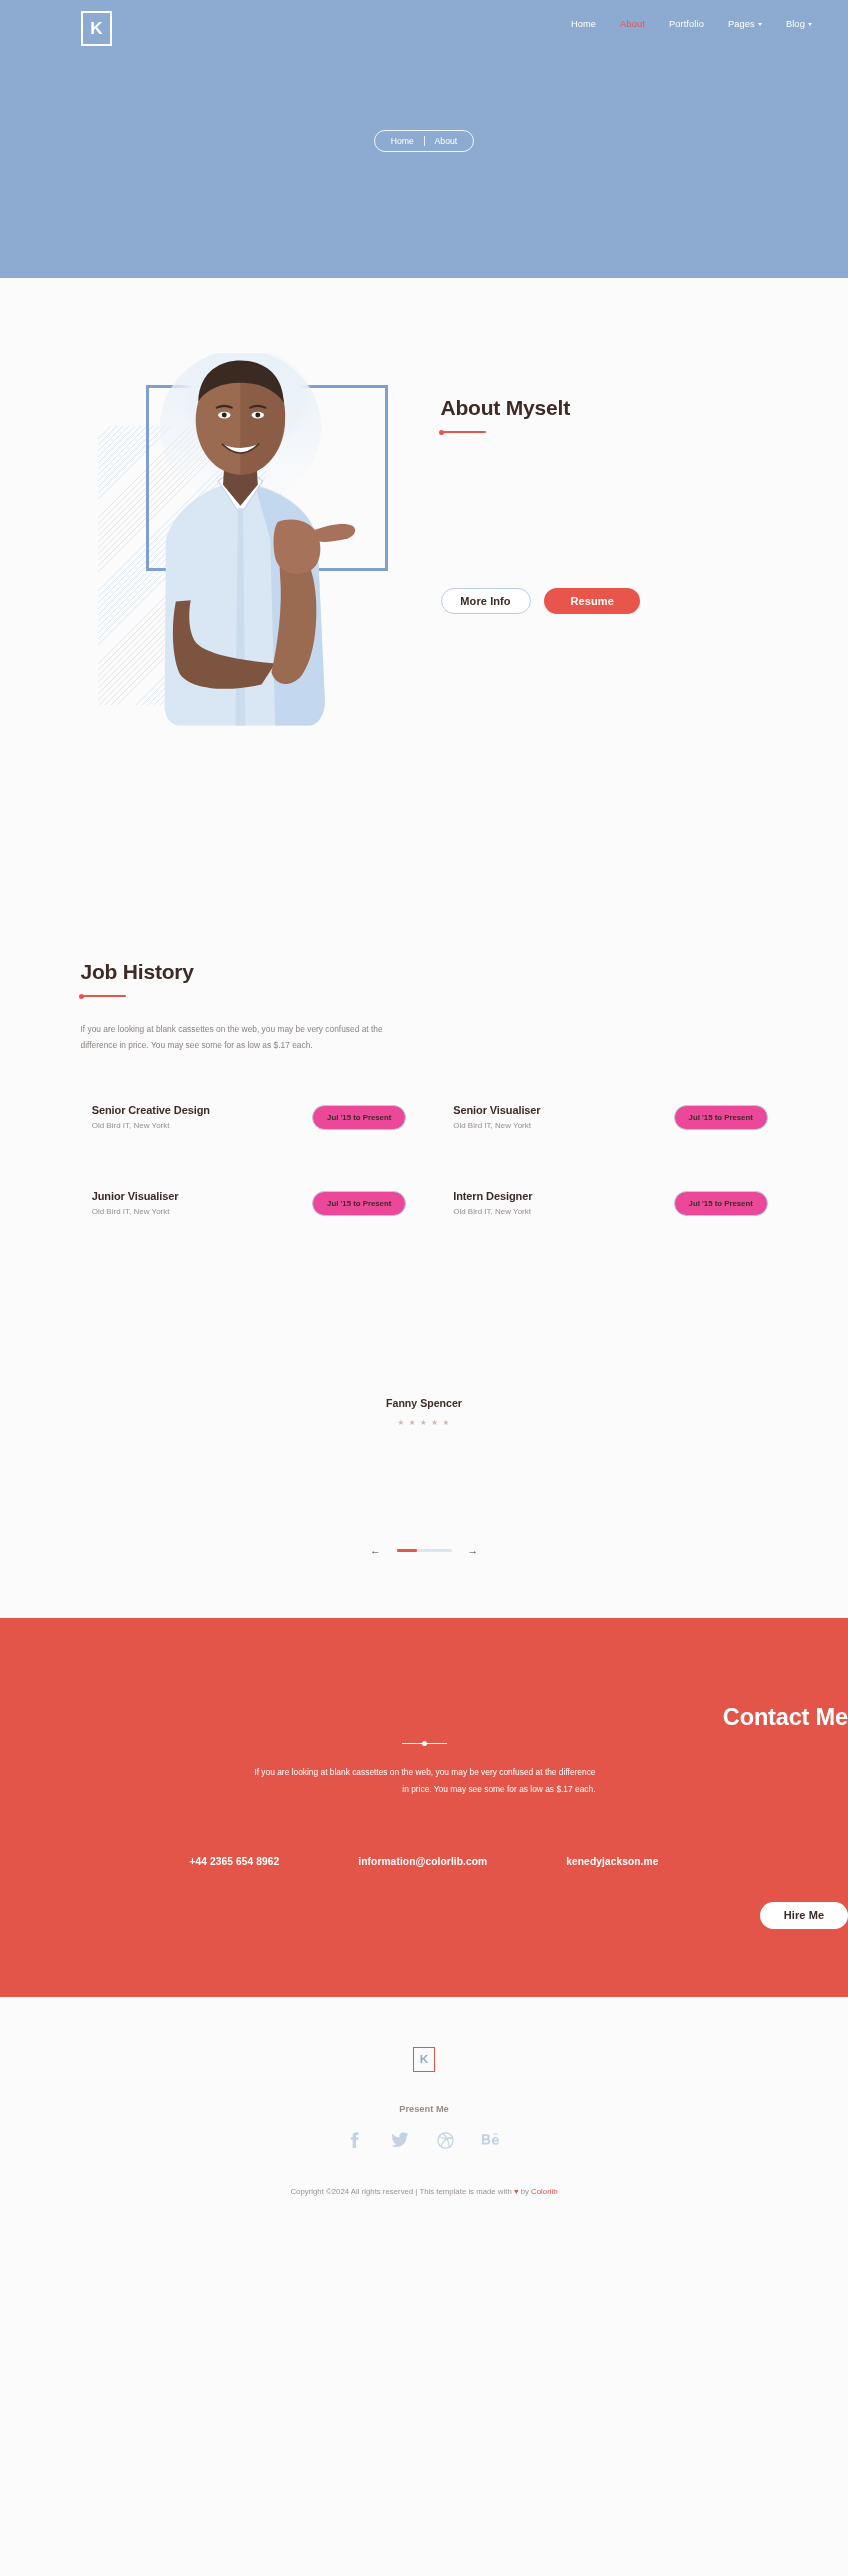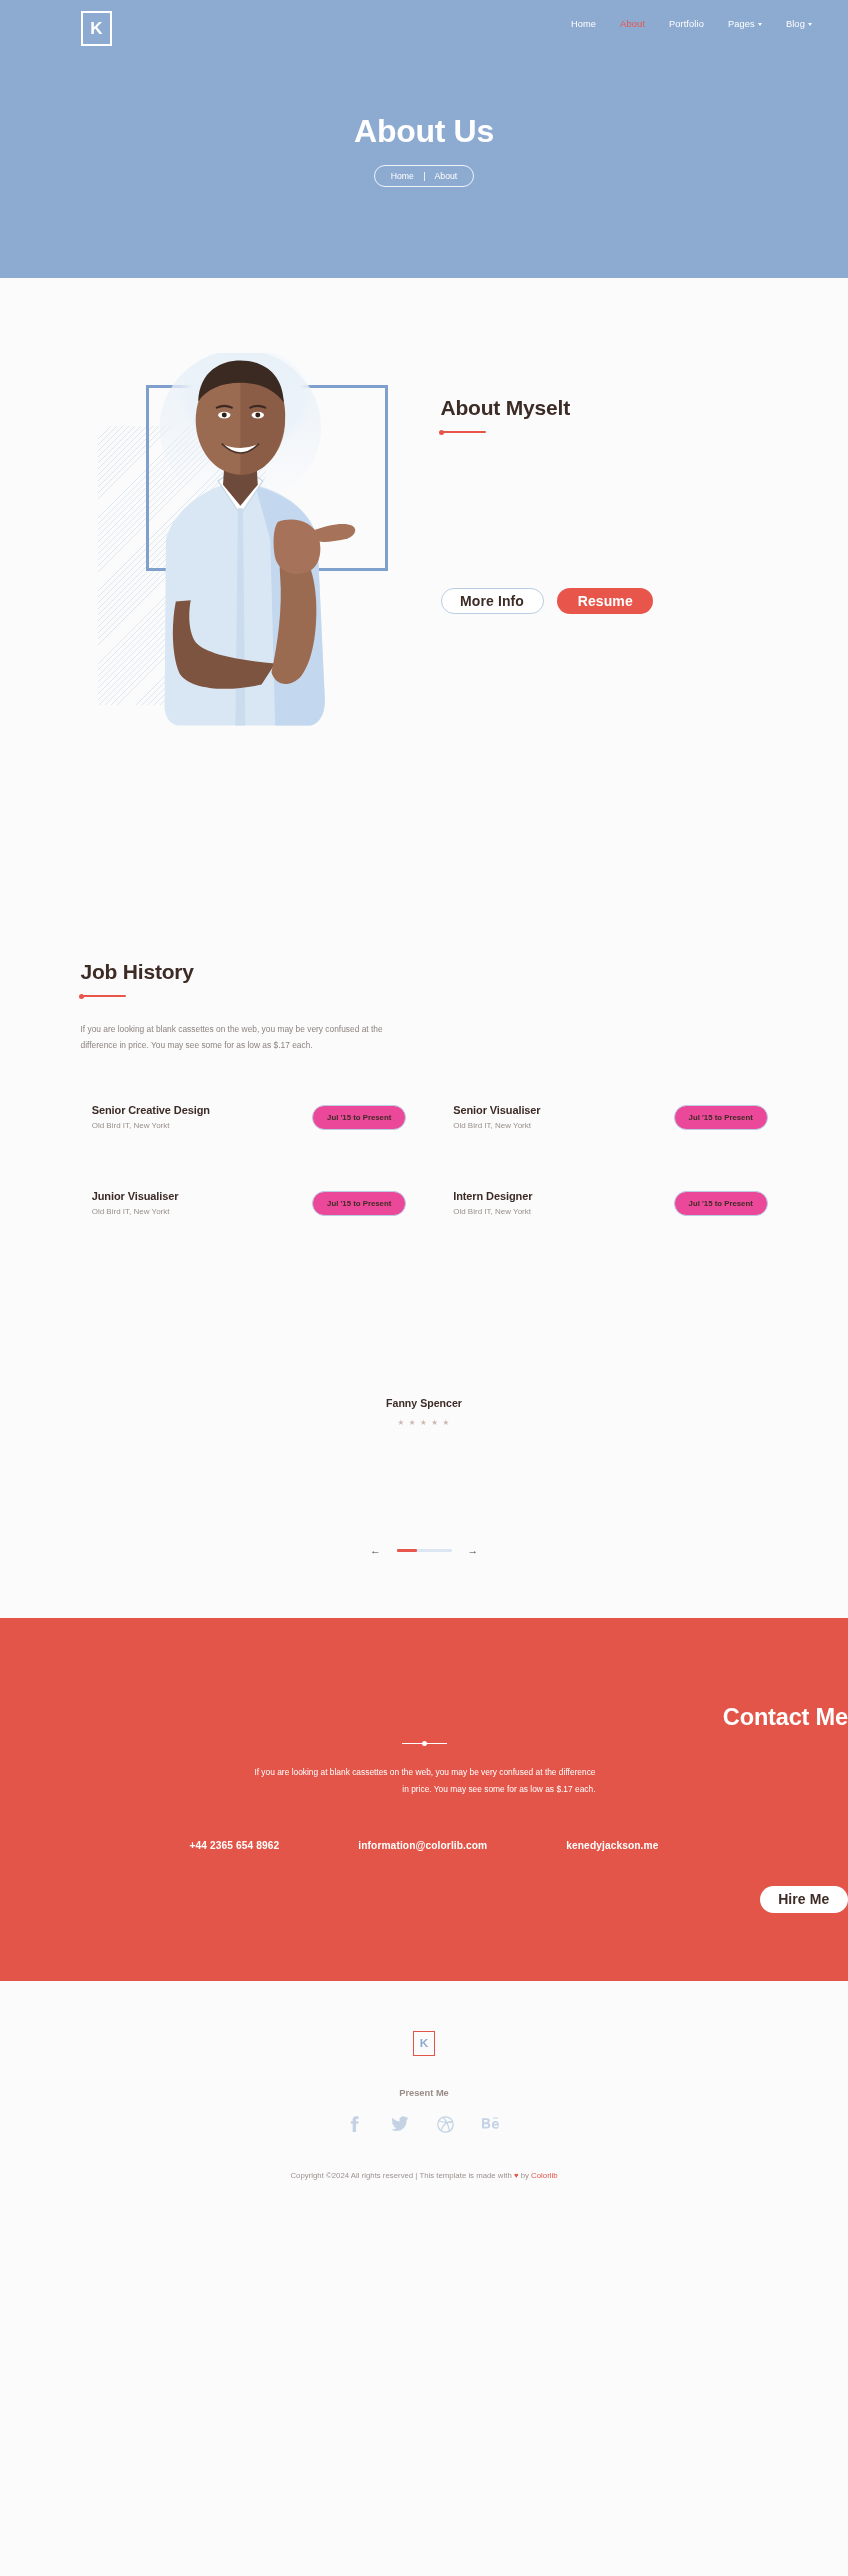--- a/index.html
+++ b/index.html
@@ -135,21 +135,21 @@
     width:45px; height:1.9px; background:#e8554a;
     position:relative; border-radius:1.2px;
   }
   .sec-underline:before {
     content:""; position:absolute; left:-1.2px; top:-1.6px;
     width:5px;height:5px;border-radius:50%;background:#e8554a;
   }
   .about-buttons { margin-top:155px; display:flex; gap:13.7px; }
   .btn {
     display:inline-flex; align-items:center; justify-content:center;
-    height:26px; border-radius:18.6px; font-size:14px; font-weight:700;
+    height:26px; border-radius:18.6px; font-size:11px; font-weight:700;
     text-decoration:none; padding:0 18.6px; cursor:pointer;
     letter-spacing:0.1px;
   }
   .btn-outline { border:0.6px solid #b9cde4; background:#fff; color:#3d2b25; min-width:90px; }
   .btn-solid { background:#e8554a; color:#fff; border:none; min-width:96px; }
 
   
   .jobs { padding:0 0 37px;margin-top:24px; }
   .jobs-inner { width:687px; margin:0 auto; }
   .jobs-desc {
@@ -192,21 +192,21 @@
   .contact h2 { font-size:23.6px; font-weight:800; letter-spacing:-0.2px; }
   .contact-underline {
     margin:12.4px auto 0; width:45px; height:1.2px; background:#fff; position:relative;
   }
   .contact-underline:before{
     content:""; position:absolute; left:50%; margin-left:-2.5px; top:-1.9px;
     width:5px;height:5px;border-radius:50%;background:#fff;
   }
   .contact-desc { margin:20px auto 0; max-width:343px; font-size:8.4px; line-height:2.0; }
   .contact-row {
-    margin-top:42px; display:flex; justify-content:center; gap:79px;
+    margin-top:58px; display:flex; justify-content:center; gap:79px;
     font-size:10.2px; font-weight:800; letter-spacing:0.1px;
   }
   .contact-row a { color:#fff; text-decoration:none; }
   .hire { margin-top:35px; }
   .btn-white {
     background:#fff; color:#3d2b25; border:none; min-width:88px; height:27px;
   }
 
   
   .footer { background:#fbfbfc; padding:50px 0 13.7px; text-align:center; }
@@ -248,21 +248,20 @@
             <span>Pages</span>
             <i class="caret"></i>
           </a>
         <a href="#">
             <span>Blog</span>
             <i class="caret"></i>
           </a>
       </div>
     </nav>
     <div class="hero-body">
-      <h1 class="hero-title">About Us</h1>
       <div class="breadcrumb">
         <a href="#">Home</a>
         <i class="divider"></i>
         <span class="bc-cur">About</span>
       </div>
     </div>
   </section>
 
   <section class="about">
     <div class="about-inner">

